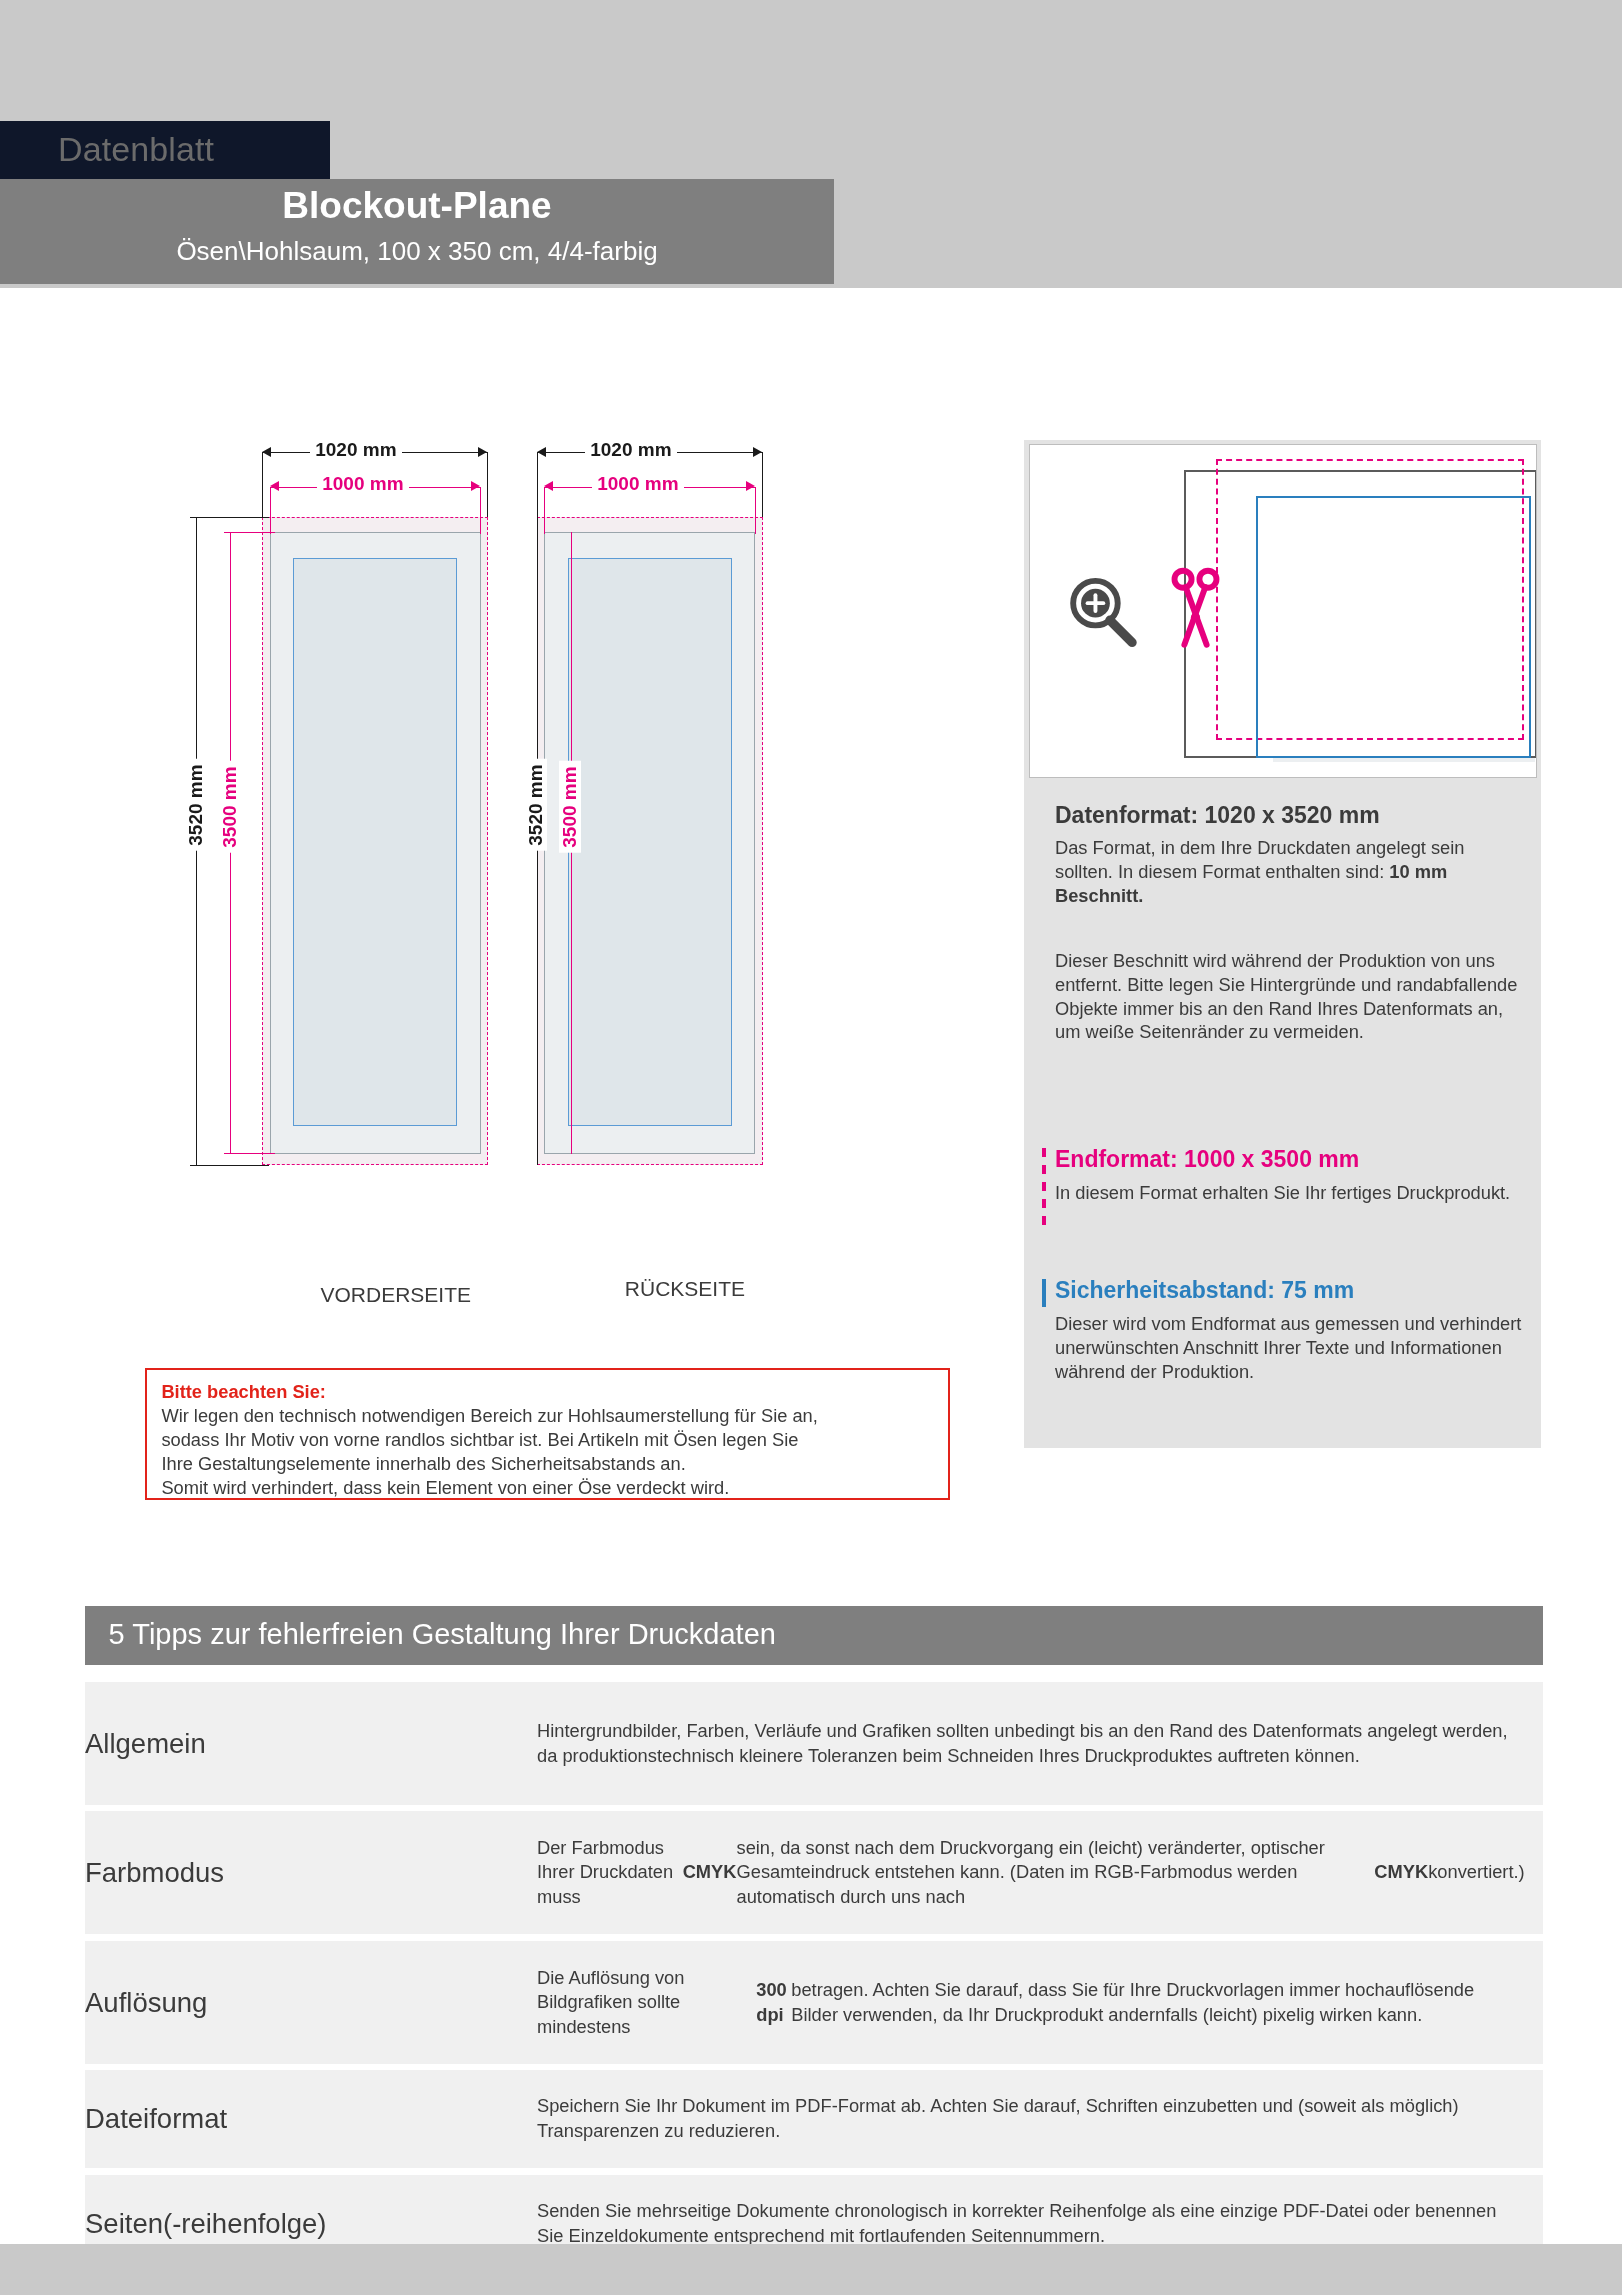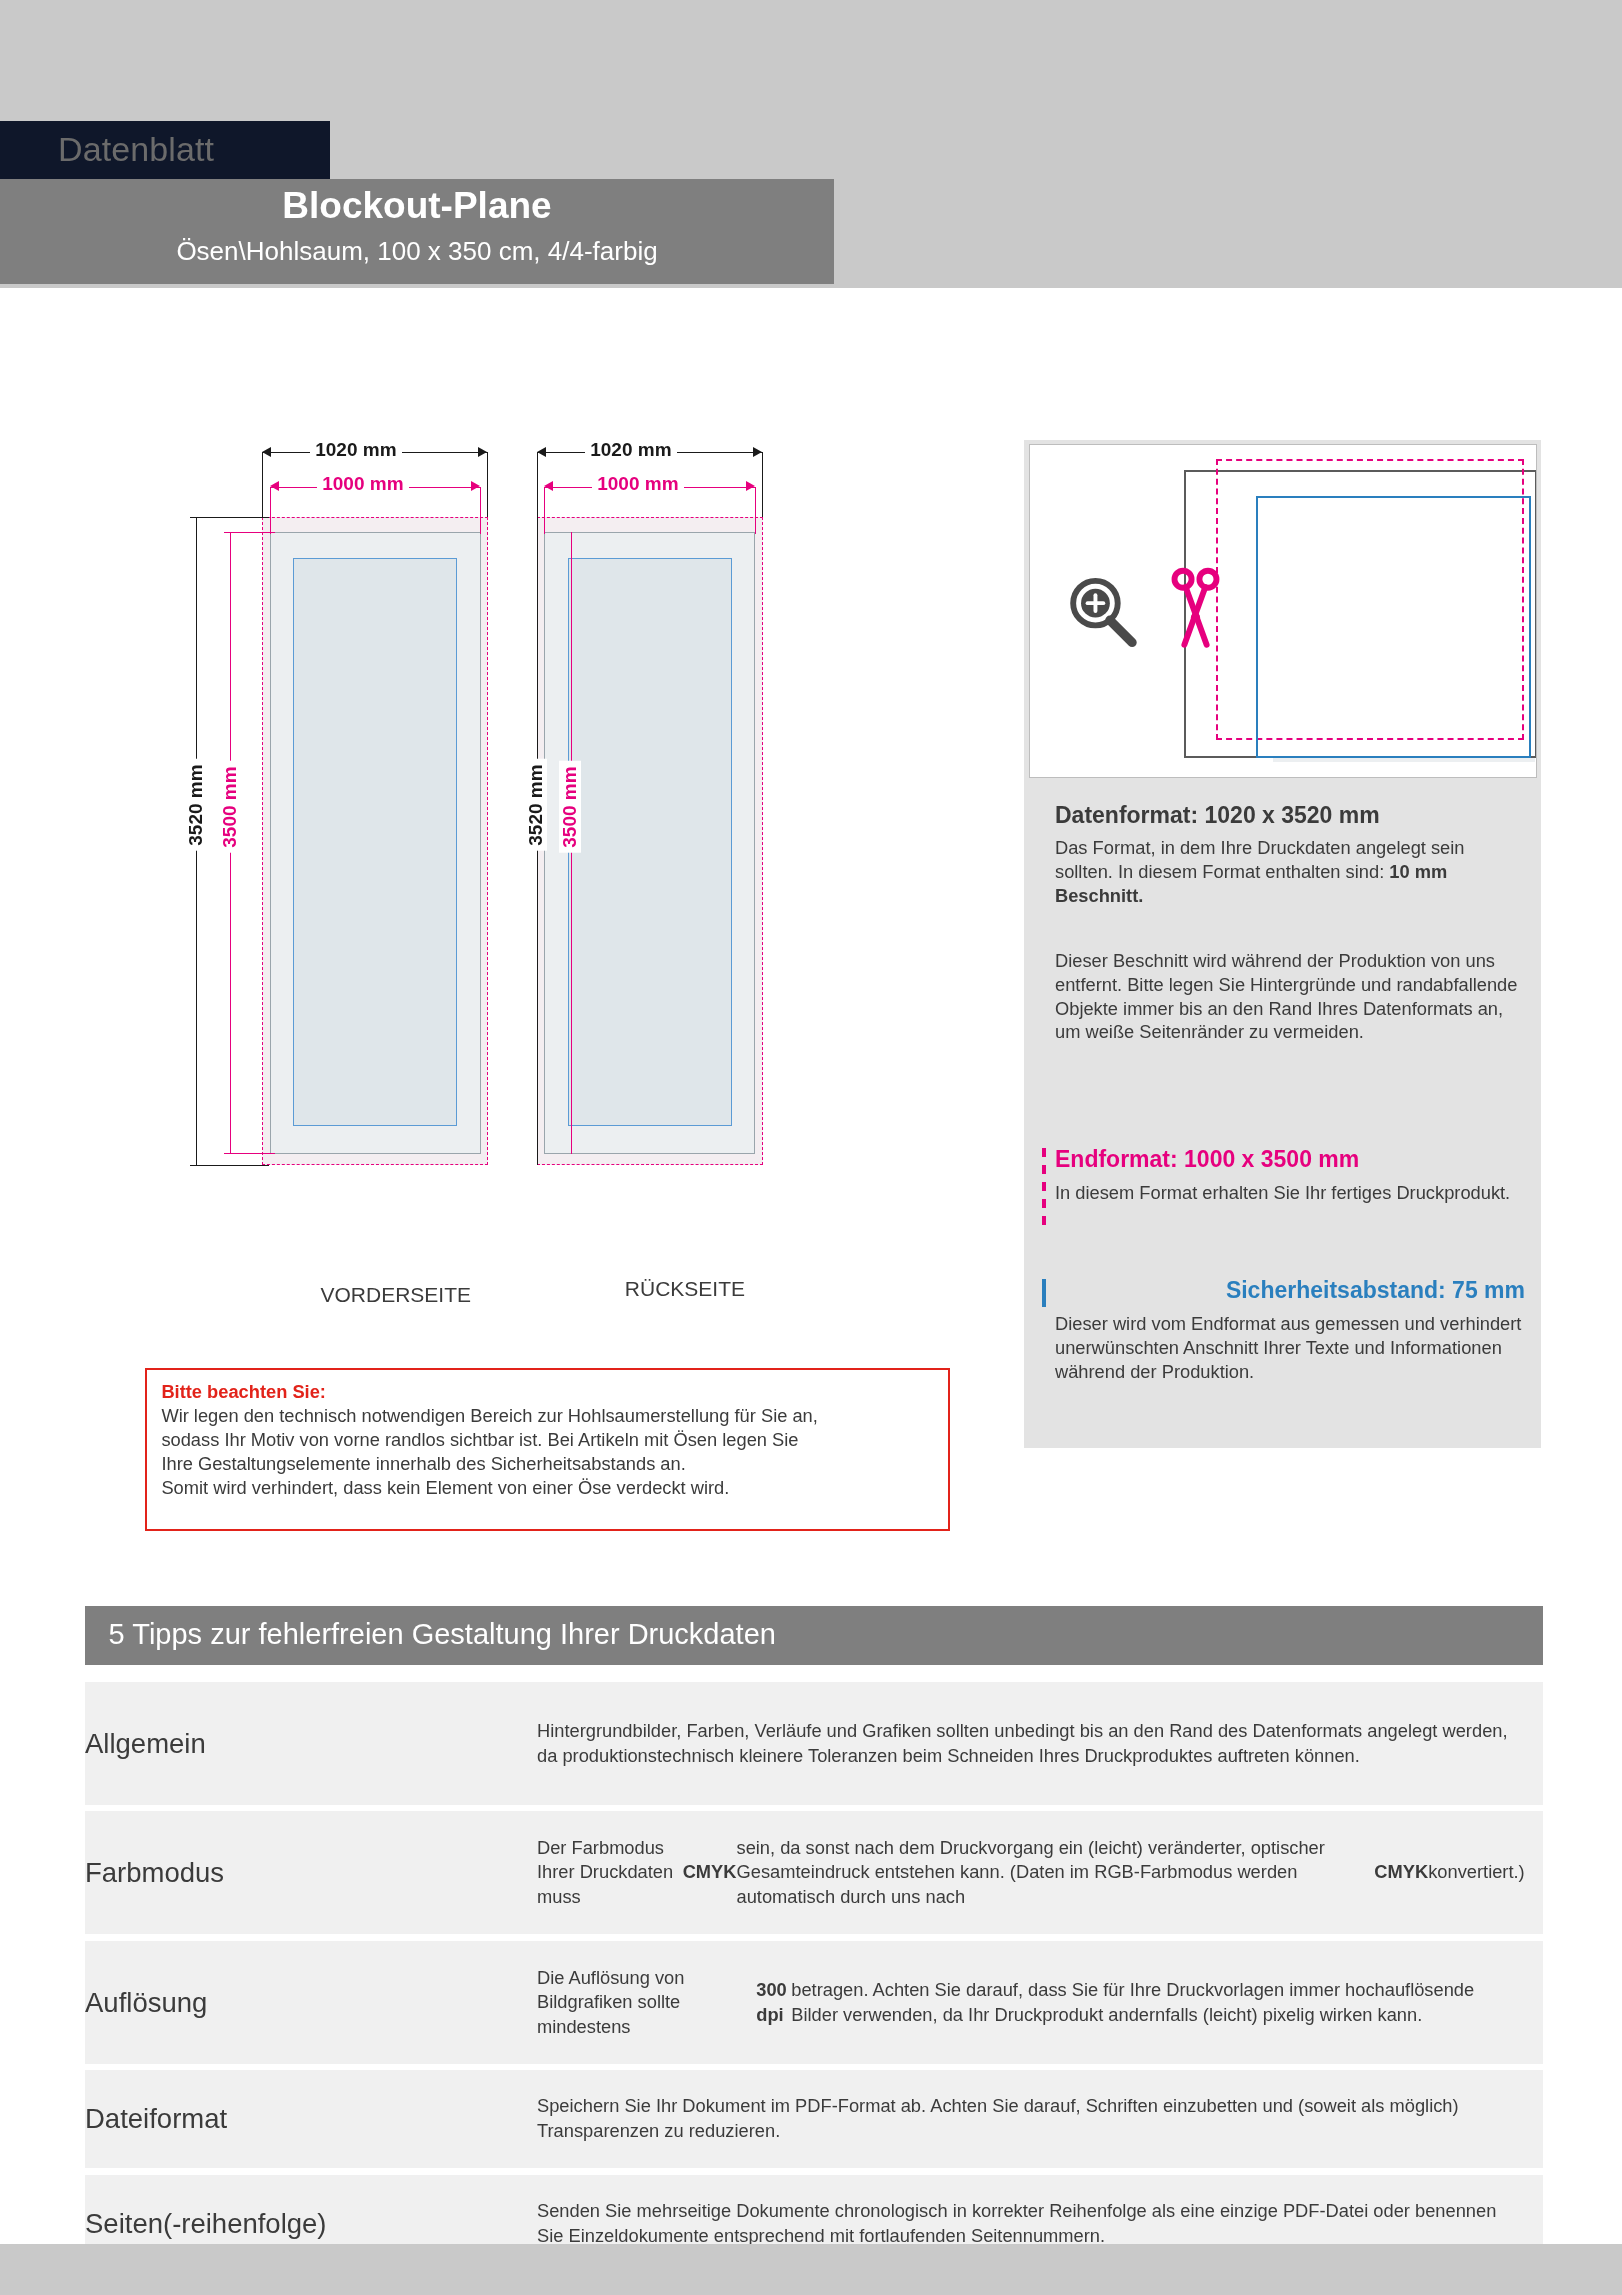--- a/index.html
+++ b/index.html
@@ -148,21 +148,21 @@
     font-size: 21px;
     color: #3b3b3b;
     text-align: right;
     white-space: nowrap;
   }
 
   
   .note-box {
     position: absolute;
     left: 145px; top: 1368px;
-    width: 805px; height: 163px;
+    width: 805px; height: 132px;
     border: 2px solid #e2231a;
     box-sizing: border-box;
     background: #ffffff;
     padding: 10.5px 14.4px;
   }
   .note-title {
     font-size: 18.3px;
     font-weight: bold;
     color: #e2231a;
     margin-bottom: 1.3px;
@@ -409,21 +409,21 @@
 <div class="info-txt info-body" style="top:836px;">
   <span>Das Format, in dem Ihre Druckdaten angelegt sein sollten. In diesem Format enthalten sind: </span><b>10 mm Beschnitt.</b>
 </div>
 <div class="info-txt info-body" style="top:949px;">Dieser Beschnitt wird während der Produktion von uns entfernt. Bitte legen Sie Hintergründe und randabfallende Objekte immer bis an den Rand Ihres Datenformats an, um weiße Seitenränder zu vermeiden.</div>
 
 <div class="marker-pink" style="left:1042px; top:1148px; height:82px;"></div>
 <div class="info-txt info-h-pink" style="top:1146px;">Endformat: 1000 x 3500 mm</div>
 <div class="info-txt info-body" style="top:1181px;">In diesem Format erhalten Sie Ihr fertiges Druckprodukt.</div>
 
 <div class="marker-blue" style="left:1042px; top:1279px; height:27.5px;"></div>
-<div class="info-txt info-h-blue" style="top:1277px;text-align:right;">Sicherheitsabstand: 75 mm</div>
+<div class="info-txt info-h-blue" style="top:1277px;">Sicherheitsabstand: 75 mm</div>
 <div class="info-txt info-body" style="top:1312px;">Dieser wird vom Endformat aus gemessen und verhindert unerwünschten Anschnitt Ihrer Texte und Informationen während der Produktion.</div>
 
 <div class="tips-header">
   <span>5 Tipps zur fehlerfreien Gestaltung Ihrer Druckdaten</span>
 </div>
 
 <div class="tip-row" style="top:1682px; height:123px;">
   <div class="tip-label">Allgemein</div>
   <div class="tip-text">Hintergrundbilder, Farben, Verläufe und Grafiken sollten unbedingt bis an den Rand des Datenformats angelegt werden, da produktionstechnisch kleinere Toleranzen beim Schneiden Ihres Druckproduktes auftreten können.</div>
 </div>

